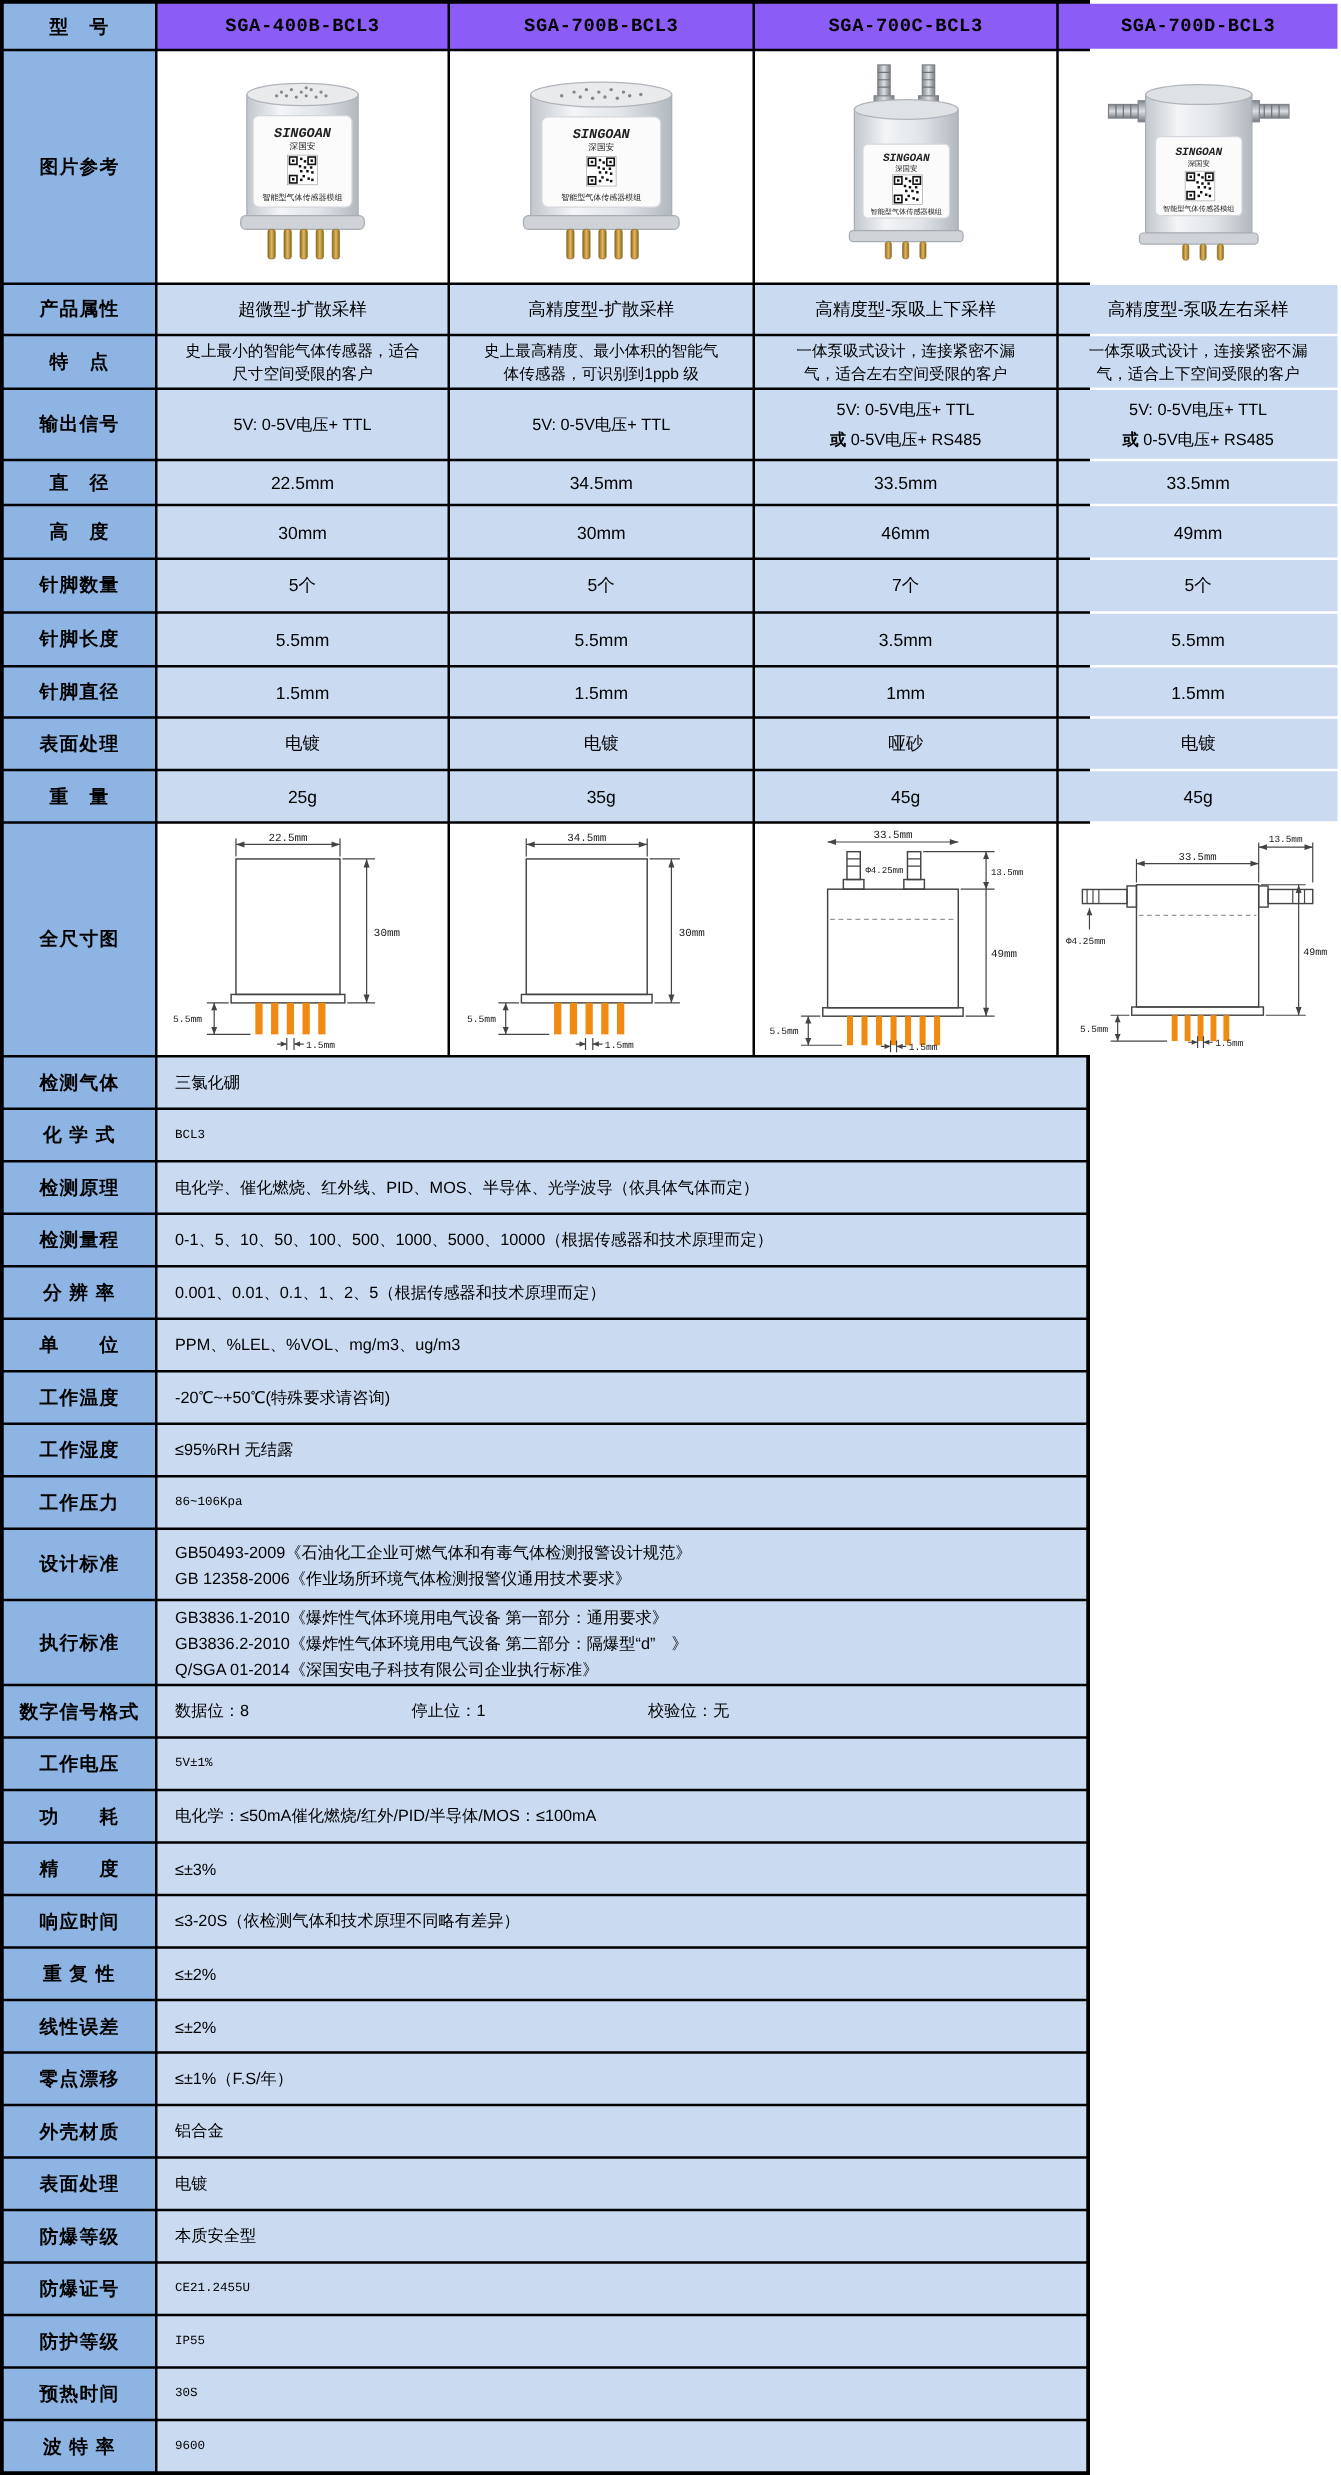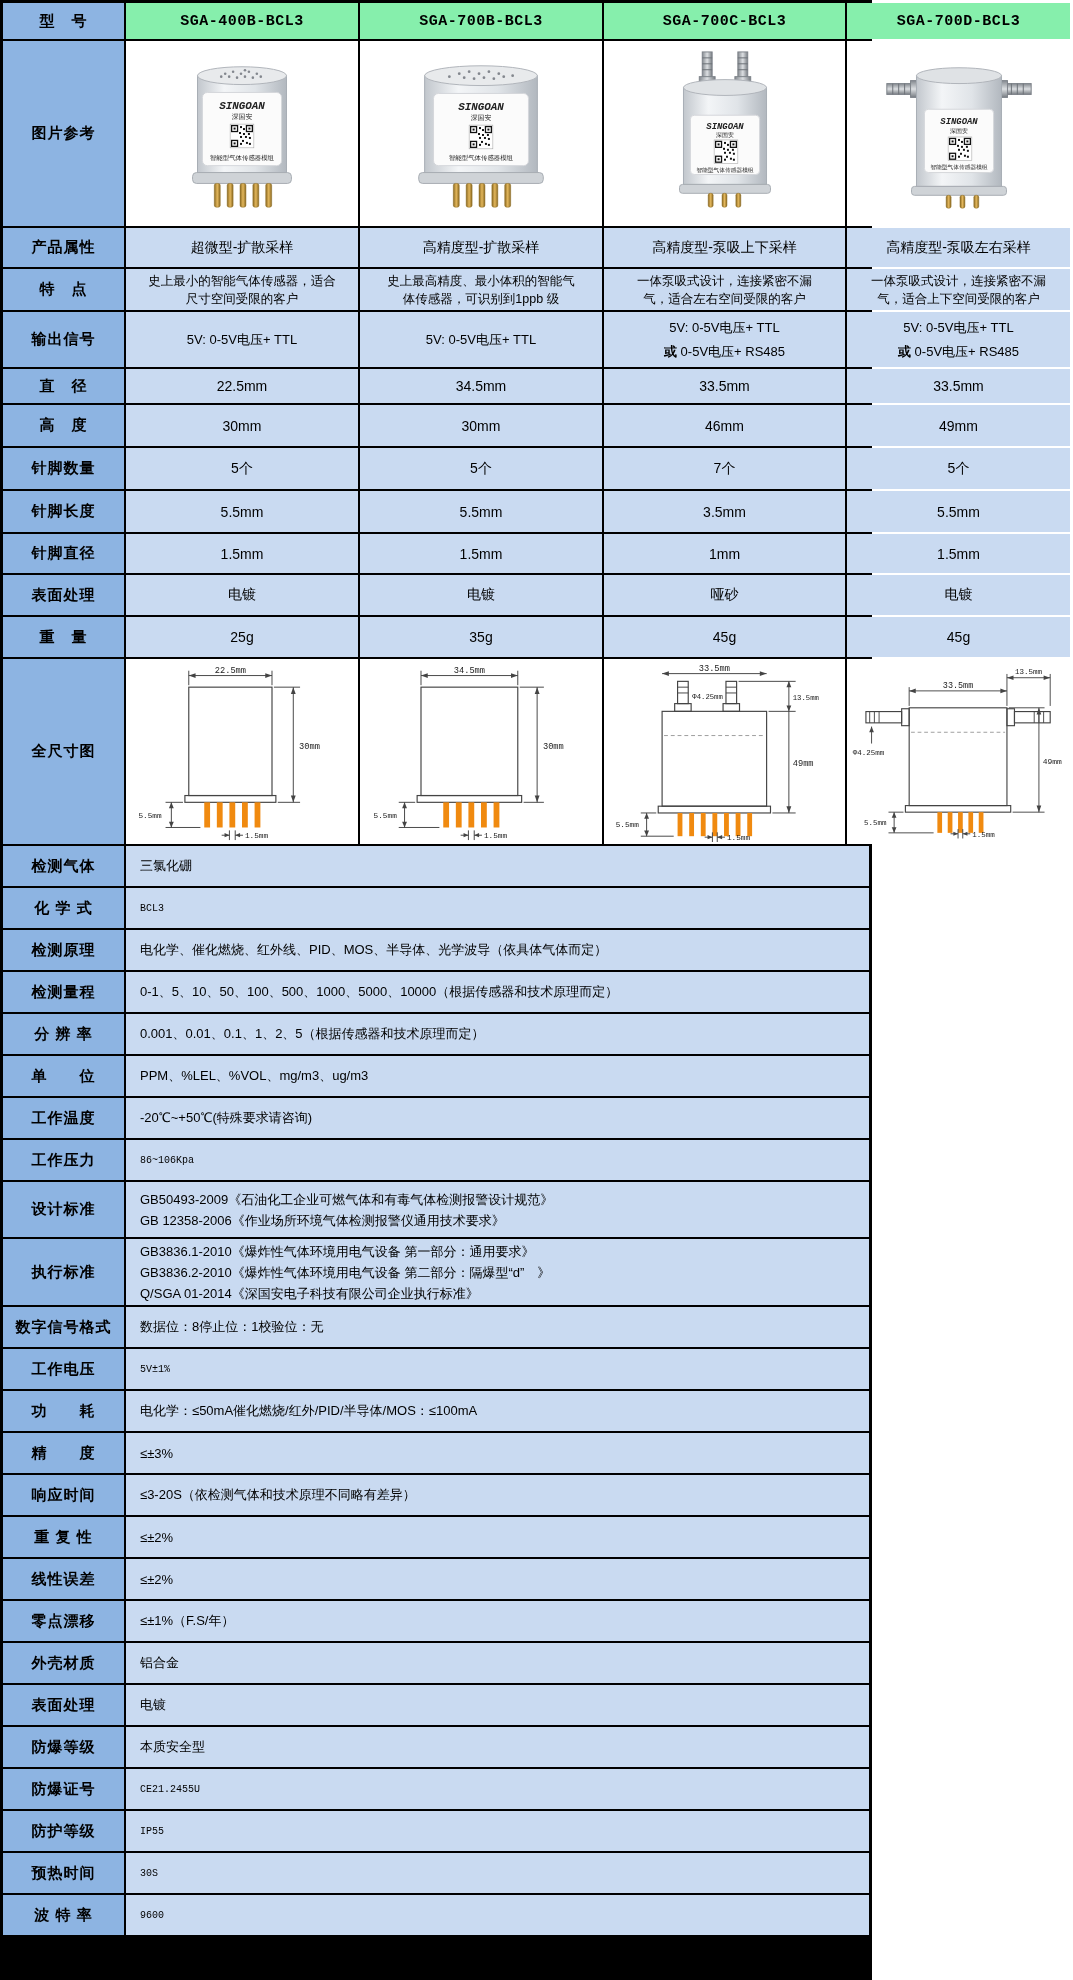--- a/index.html
+++ b/index.html
@@ -3,31 +3,31 @@
 <meta charset="utf-8">
 <style>
   html,body{margin:0;padding:0;background:#fff;}
   .page{width:1073px;height:1980px;background:#fff;font-family:"Liberation Sans",sans-serif;color:#000;}
   .tbl{width:872px;height:1980px;box-sizing:border-box;border:3px solid #000;background:#000;
        display:flex;flex-direction:column;gap:2px;}
   .trow{display:grid;gap:2px;grid-template-columns:121px 232px 242px 241px 223px;flex:none;}
   .trow.full{grid-template-columns:121px 1fr;}
   .cell{background:#C9DAF1;display:flex;align-items:center;justify-content:center;overflow:hidden;}
   .lbl{background:#8DB4E2;font-weight:bold;font-size:15px;letter-spacing:1px;text-align:center;}
-  .model{background:#86efac;font-family:"Liberation Mono","DejaVu Sans Mono",monospace;
+  .model{background:#8b5cf6;font-family:"Liberation Mono","DejaVu Sans Mono",monospace;
          font-weight:bold;font-size:15px;letter-spacing:.5px;}
   .white{background:#fff;}
   .val{font-size:14px;}
   .feat{font-size:12.5px;line-height:18px;text-align:center;padding:0 22px;}
   .sigcell{flex-direction:column;line-height:24px;font-size:13px;}
   .sig2 b{font-weight:bold;}
   .fval{justify-content:flex-start;padding-left:14px;font-size:13px;}
   .fval.mono{font-family:"Liberation Mono","DejaVu Sans Mono",monospace;font-size:10px;}
   .lines{flex-direction:column;align-items:flex-start;justify-content:center;line-height:21px;}
-  .parts{}
+  .parts{gap:130px;}
   .parts2{}
   
   .rh-model{height:36px}.rh-img{height:185px}.rh-attr{height:39px}.rh-feat{height:41px}
   .rh-sig{height:55px}
   .rh-d1{height:34px}.rh-d2{height:41px}.rh-d3{height:41px}.rh-d4{height:41px}
   .rh-d5{height:39px}.rh-d6{height:40px}.rh-d7{height:40px}
   .rh-diag{height:185px}
   .rh40{height:40px}.rh55{height:55px}.rh66{height:66px}
   svg text{font-family:"Liberation Mono","DejaVu Sans Mono",monospace;fill:#222;}
   .dg{stroke:#444;stroke-width:1.2;fill:none;}
@@ -532,20 +532,24 @@
   </div>
   <div class="trow full rh40">
     <div class="cell lbl">单　　位</div>
     <div class="cell fval">PPM、%LEL、%VOL、mg/m3、ug/m3</div>
   </div>
   <div class="trow full rh40">
     <div class="cell lbl">工作温度</div>
     <div class="cell fval">-20℃~+50℃(特殊要求请咨询)</div>
   </div>
   <div class="trow full rh40">
+    <div class="cell lbl">工作湿度</div>
+    <div class="cell fval">≤95%RH 无结露</div>
+  </div>
+  <div class="trow full rh40">
     <div class="cell lbl">工作压力</div>
     <div class="cell fval mono">86~106Kpa</div>
   </div>
   <div class="trow full rh55">
     <div class="cell lbl">设计标准</div>
     <div class="cell fval lines">
       <div>GB50493-2009《石油化工企业可燃气体和有毒气体检测报警设计规范》</div>
       <div>GB 12358-2006《作业场所环境气体检测报警仪通用技术要求》</div>
     </div>
   </div>

